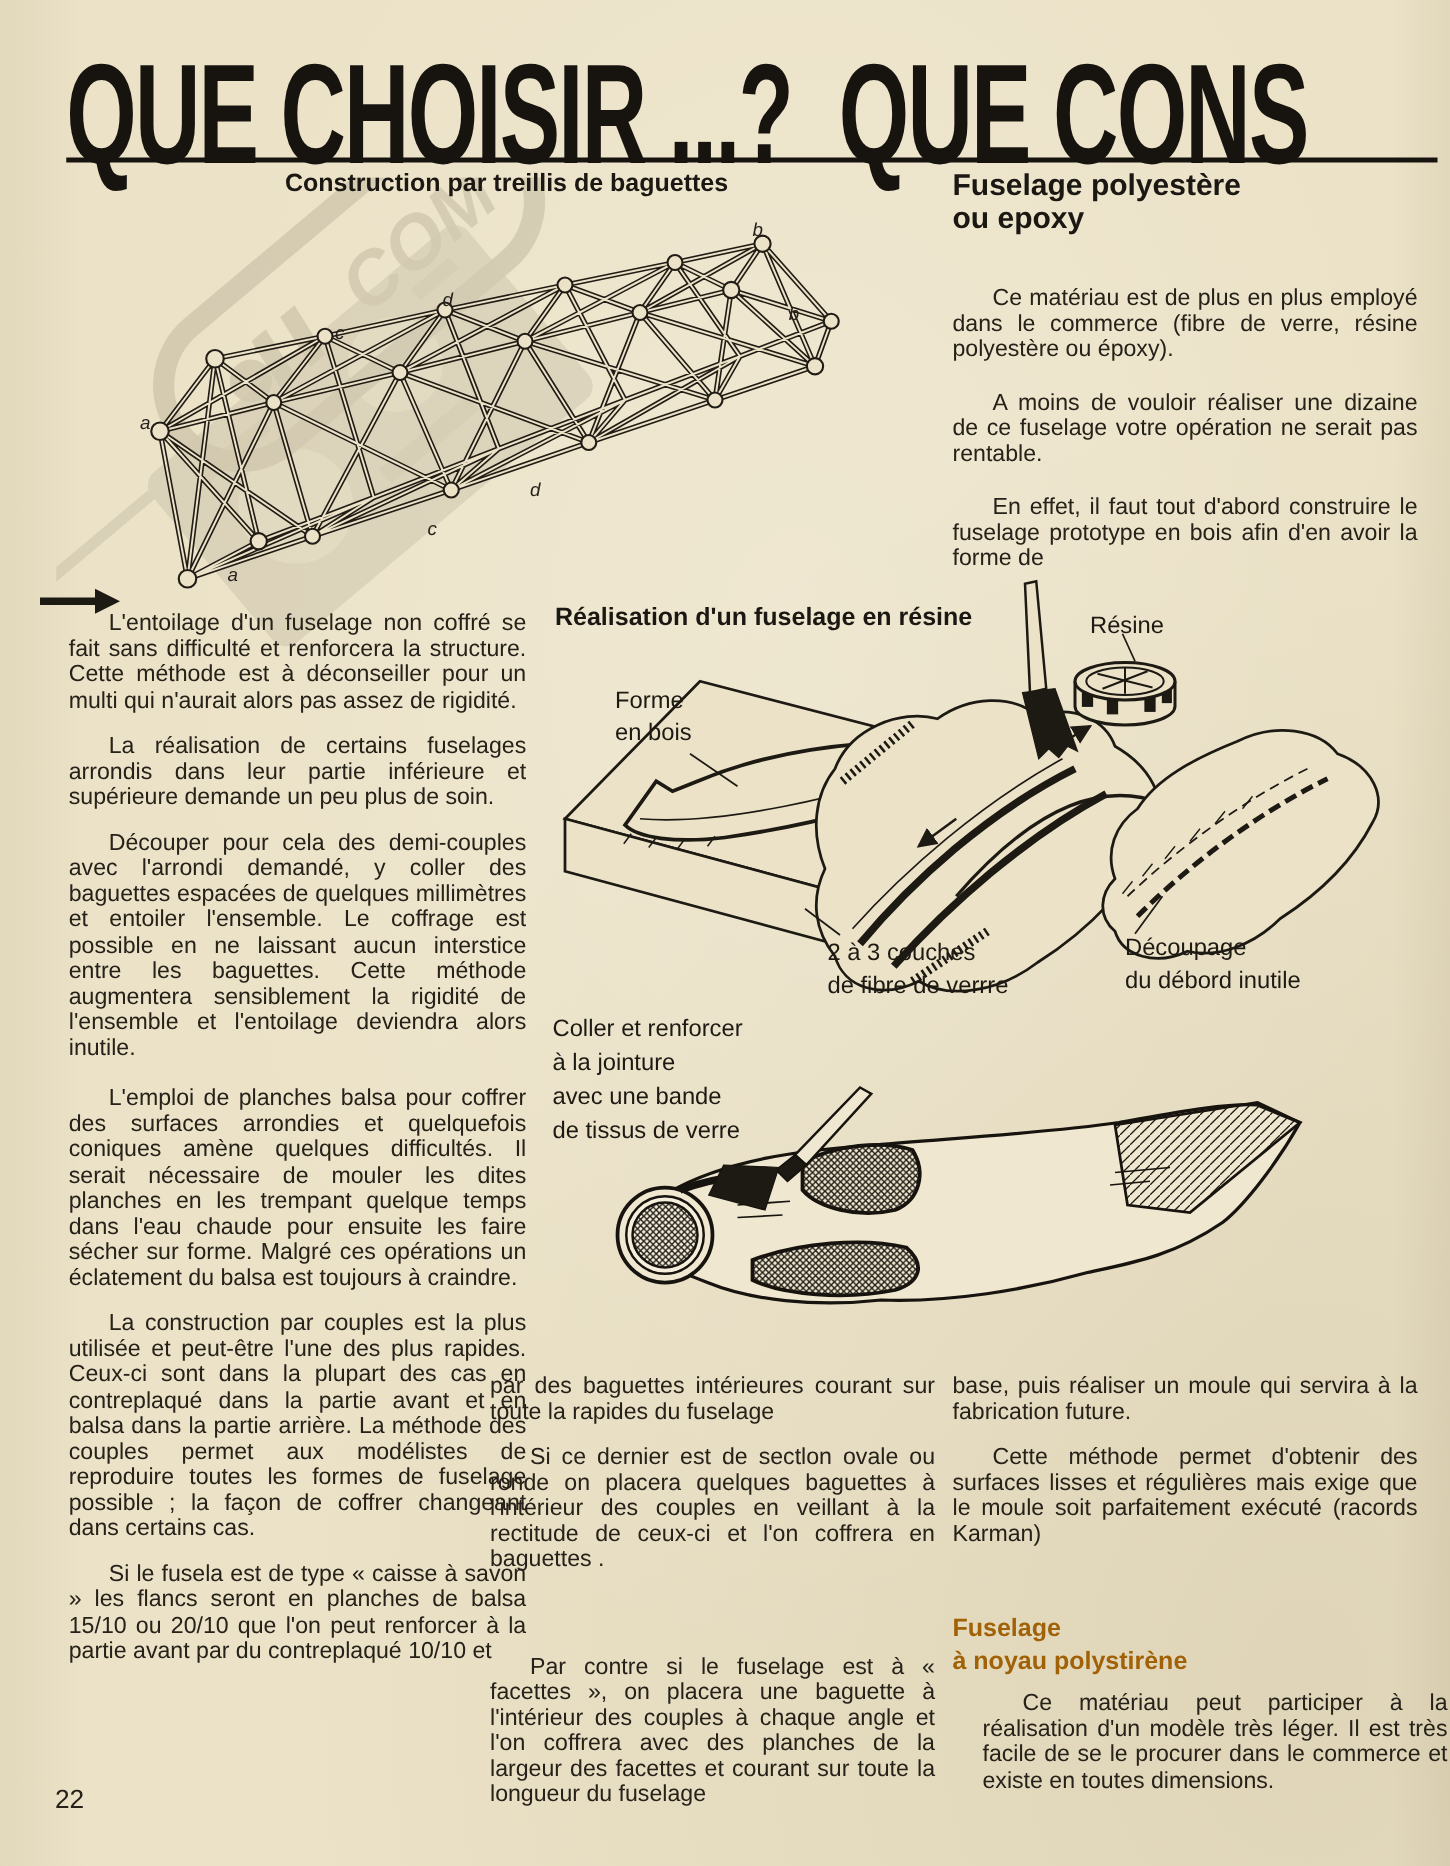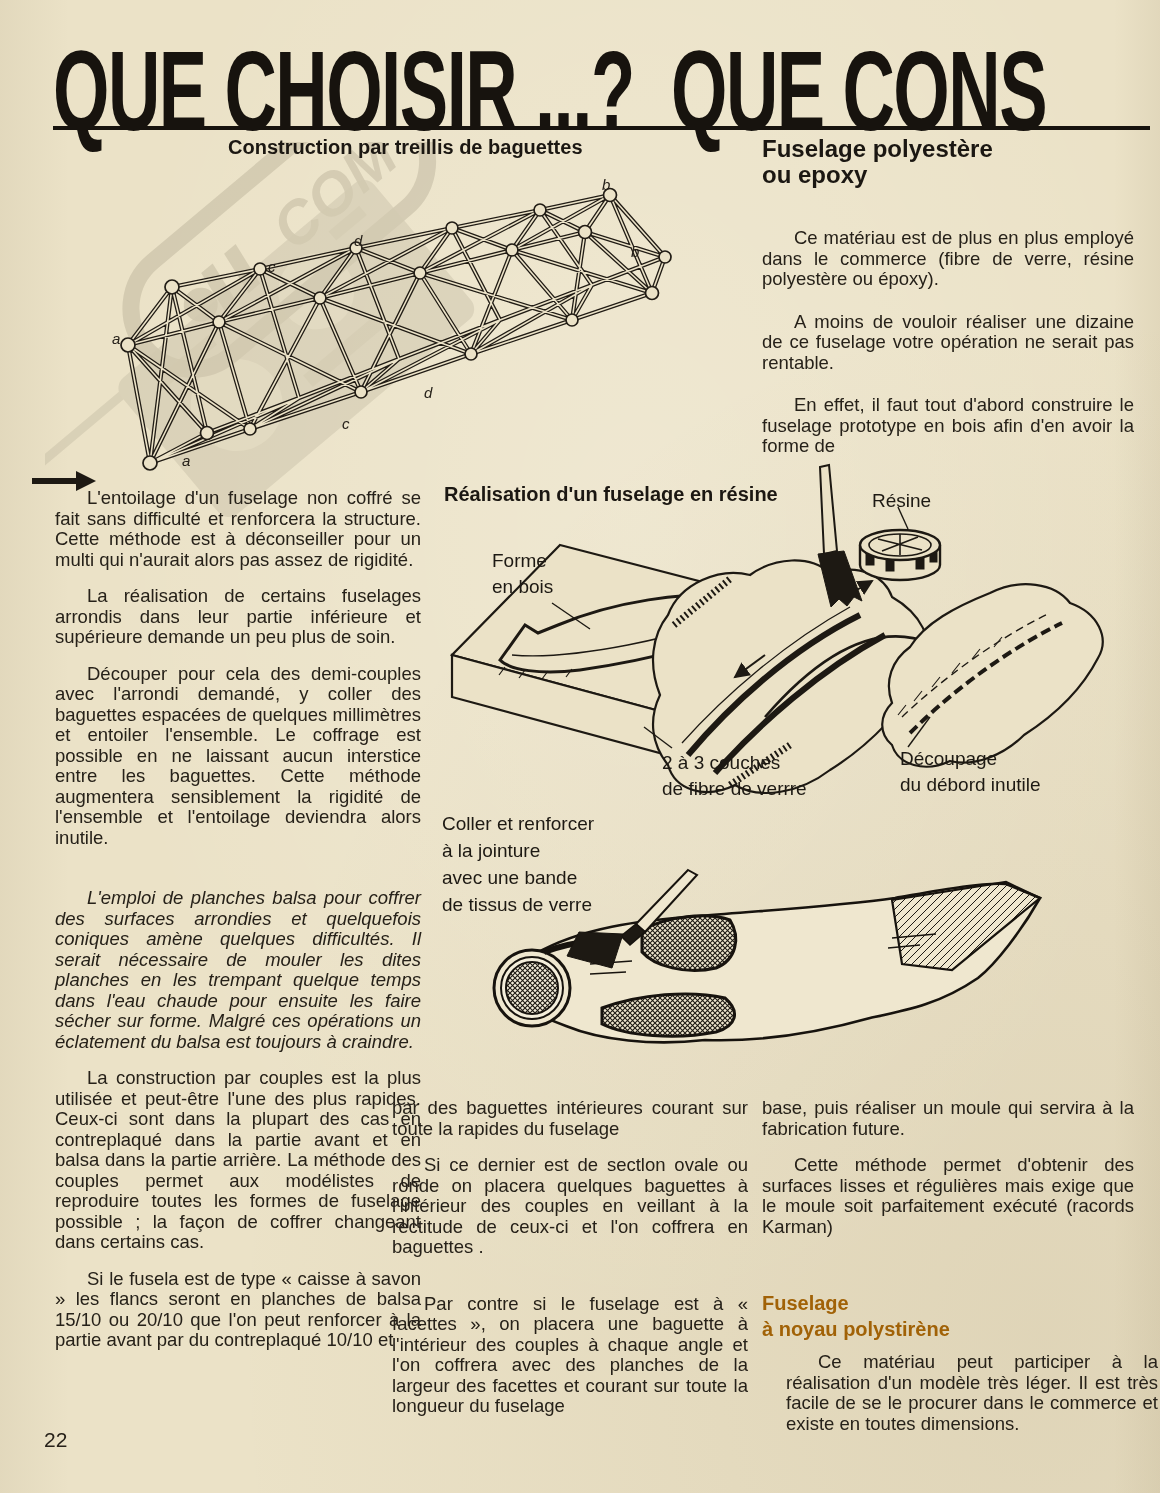--- a/index.html
+++ b/index.html
@@ -25,26 +25,26 @@
   .rule{position:absolute;left:53px;top:126px;width:1097px;height:4px;background:#17130e;}
   .figcap{position:absolute;font-weight:bold;font-size:20px;color:#1b1712;}
   .truss-cap{left:228px;top:136px;}
   .rc-head{position:absolute;left:762px;top:136px;font-weight:bold;font-size:24px;line-height:26px;color:#1b1712;}
   .rc-head2{position:absolute;left:762px;top:1290px;font-weight:bold;font-size:20px;line-height:26px;color:#a16207;}
   .resin-head{position:absolute;left:444px;top:483px;font-weight:bold;font-size:20px;color:#1b1712;}
   .col{position:absolute;font-size:18.5px;line-height:20.5px;text-align:justify;color:#262119;}
   .col p{margin:0 0 16px 0;text-indent:32px;}
   .cont p:first-child{text-indent:0;}
   .left{left:55px;top:488px;width:366px;}
-  .left p:nth-child(4){margin-top:40px;font-style:italic;}
+  .left p:nth-child(4){margin-top:20px;}
   .left p:nth-child(5){}
   .rtop{left:762px;top:228px;width:372px;}
   .rtop p{margin-bottom:22px;}
   .mid{left:392px;top:1098px;width:356px;}
-  .mid p:nth-child(3){margin-top:36px;}
+  .mid p:nth-child(3){margin-top:65px;}
   .rbot{left:762px;top:1098px;width:372px;}
   .rlast{left:786px;top:1352px;width:372px;}
   .small-label{position:absolute;font-size:19px;line-height:26px;color:#1d1913;}
   .node-label{position:absolute;font-style:italic;font-size:15px;color:#26211a;}
   .pageno{position:absolute;left:44px;top:1428px;font-size:21px;color:#262119;}
   svg{position:absolute;}
   .wm{opacity:.30;}
 </style>
 </head>
 <body>

